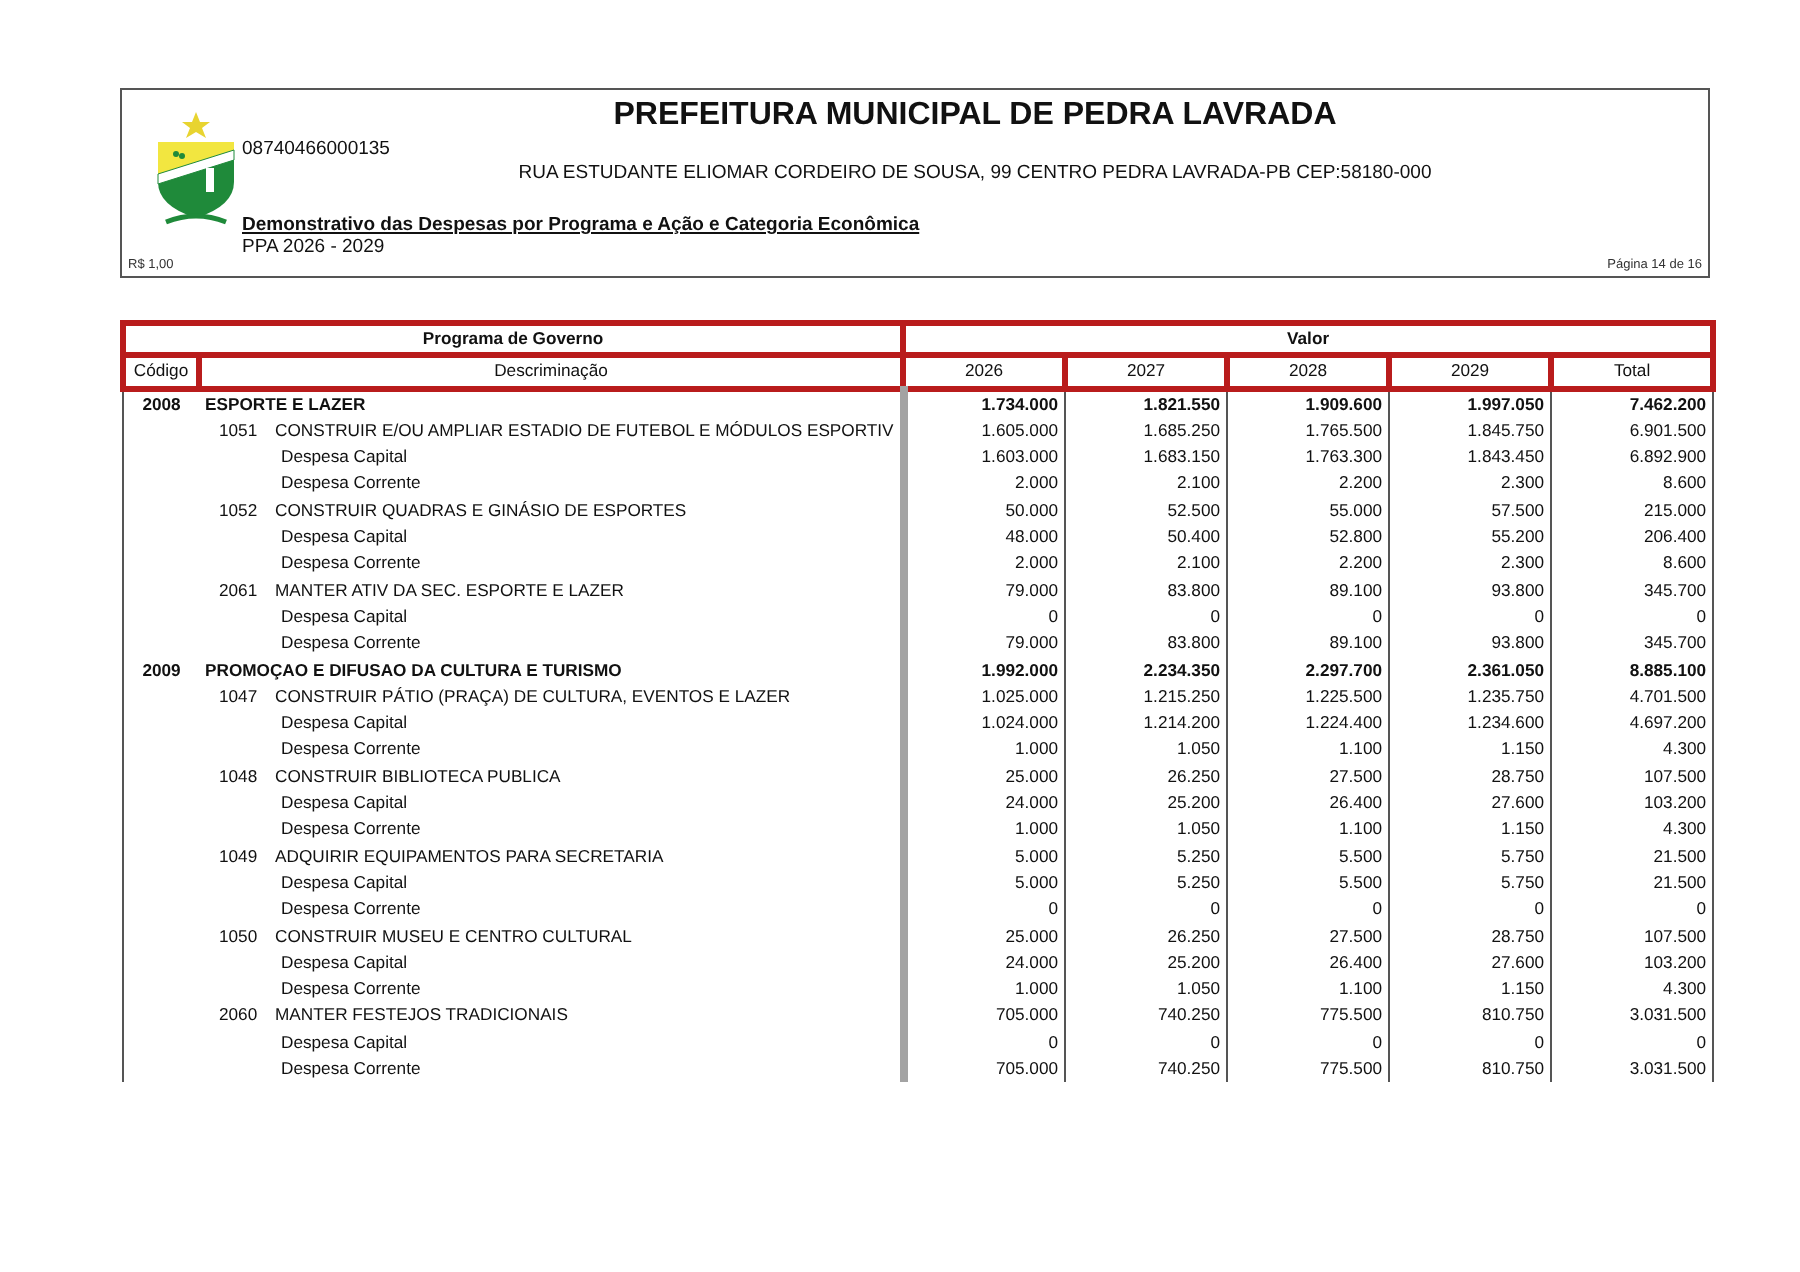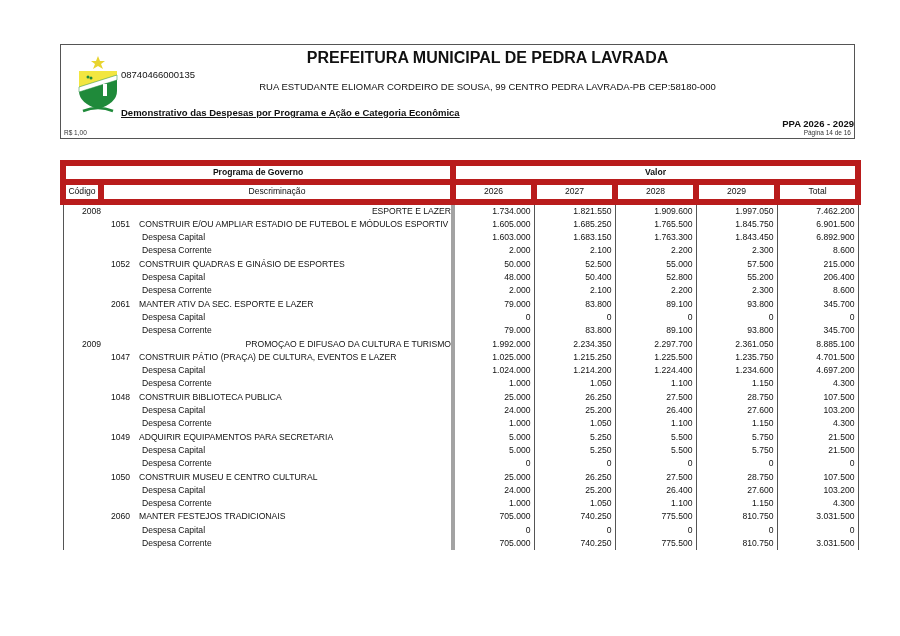--- a/index.html
+++ b/index.html
@@ -9,39 +9,39 @@
                 border: 1px solid #555; box-sizing: border-box; }
   .logo { position: absolute; left: 14px; top: 10px; width: 46px; height: 60px; }
   .hdr-title { position: absolute; left: 0; width: 100%; top: 4px; text-align: center;
                font-size: 16px; font-weight: bold; padding-left: 60px; box-sizing: border-box; }
   .hdr-cnpj { position: absolute; left: 0; width: 100%; top: 24px; 
               font-size: 9.5px; padding-left: 60px; box-sizing: border-box; }
   .hdr-addr { position: absolute; left: 0; width: 100%; top: 36px; text-align: center;
               font-size: 9.5px; padding-left: 60px; box-sizing: border-box; }
   .hdr-report { position: absolute; left: 0; width: 100%; top: 62px; text-align: left;
                 font-size: 9.5px; font-weight: bold; padding-left: 60px; box-sizing: border-box; text-decoration: underline; }
-  .hdr-ppa { position: absolute; left: 0; width: 100%; top: 73px; text-align: right;
-             font-size: 9.5px; font-weight: bold; padding-left: 60px; box-sizing: border-box; }
+  .hdr-ppa { position: absolute; left: 0; width: 100%; top: 73px; text-align: left;
+             font-size: 9.5px; font-weight: normal; padding-left: 60px; box-sizing: border-box; }
   .hdr-unit { position: absolute; left: 3px; bottom: 2px; font-size: 6.5px; color: #333; }
   .hdr-page { position: absolute; right: 3px; bottom: 2px; font-size: 6.5px; color: #333; }
 
   .table-wrap { position: absolute; left: 60px; top: 160px; width: 795px; }
   table { border-collapse: collapse; width: 795px; table-layout: fixed; font-size: 8.6px; }
   th, td { padding: 0; height: 13.3px; line-height: 13.3px; white-space: nowrap; overflow: hidden; }
-  thead th { font-weight: normal; border: 6px solid #b91c1c; }
+  thead th { font-weight: normal; border: 3px solid #b91c1c; }
   thead tr.group th { font-weight: bold; }
   col.c-code { width: 38px; }
   col.c-desc { width: 352px; }
   col.c-y { width: 81px; }
   col.c-tot { width: 81px; }
   td.code { text-align: center; font-weight: bold; border-left: 1px solid #555; }
   td.desc { padding-left: 3px; }
   td.num { text-align: right; padding-right: 3px; border-right: 1px solid #555; }
   td.first-num { border-left: 4px solid #a3a3a3; }
-  tr.prog td { font-weight: normal; text-align: right; }
+  tr.prog td { font-weight: bold; }
   .sub-code { display: inline-block; width: 28px; padding-left: 7px; }
   .cat { padding-left: 38px; }
 </style>
 </head>
 <body>
 
 <div class="header-box">
   <svg class="logo" viewBox="0 0 46 60">
     <polygon points="23,1 25,6 30,6 26,9 28,14 23,11 18,14 20,9 16,6 21,6" fill="#e8d430"></polygon>
     <path d="M4,16 L42,16 L42,36 Q42,48 23,54 Q4,48 4,36 Z" fill="#1f8a3a"></path>

